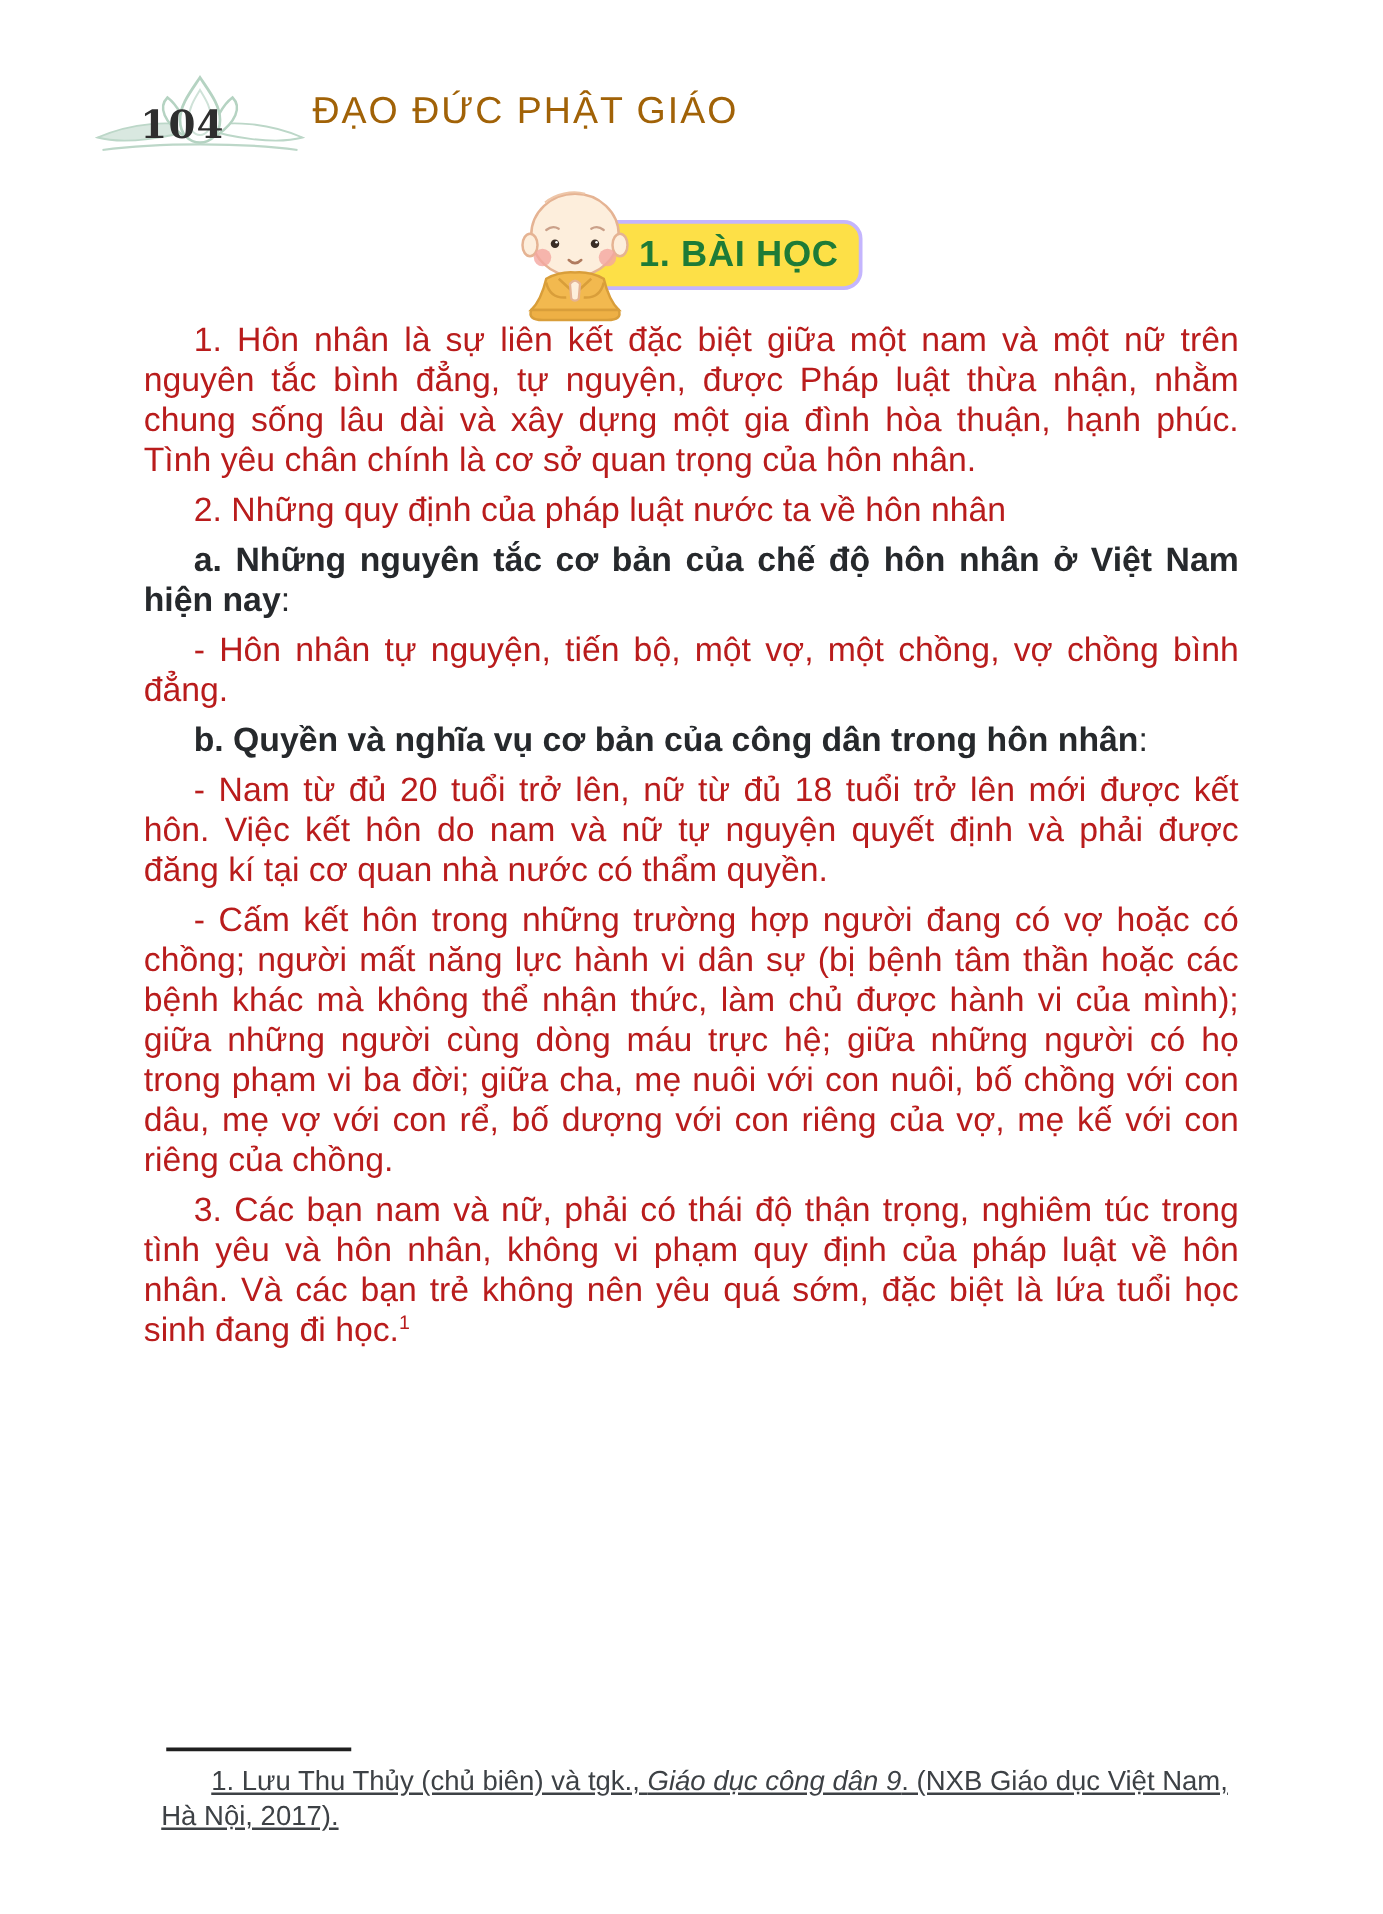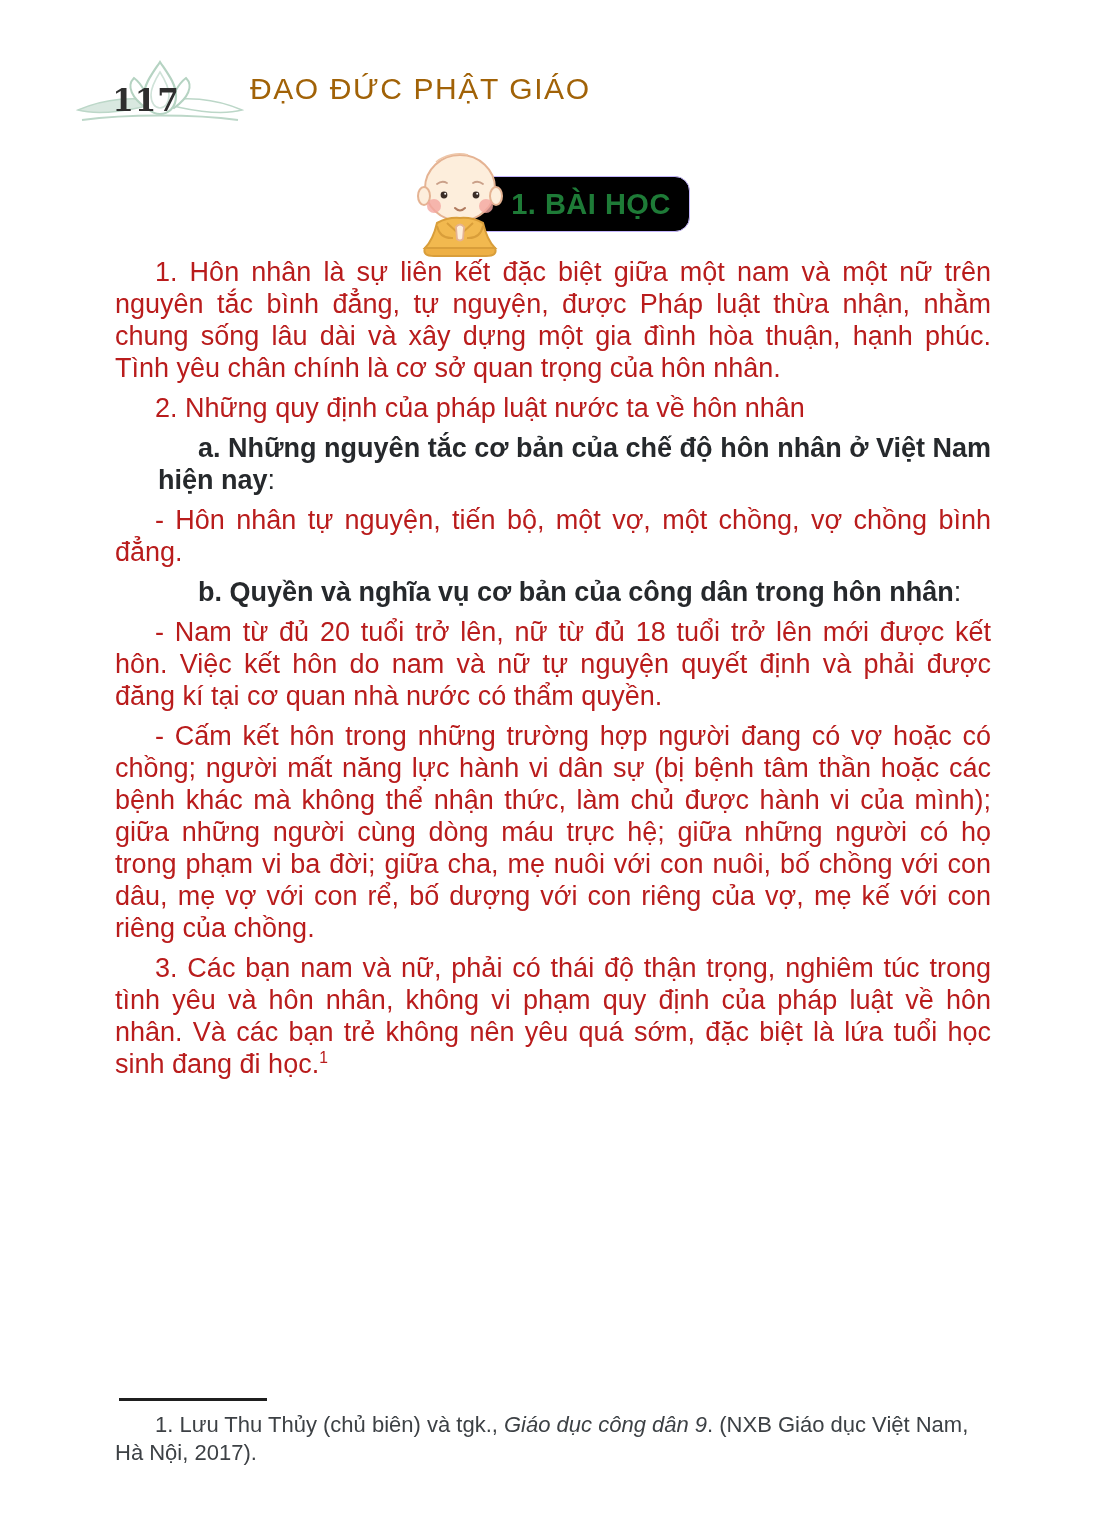--- a/index.html
+++ b/index.html
@@ -24,38 +24,38 @@
   .book-title {
     font-size:30px; color:#a16207; letter-spacing:1.6px;
     padding-bottom:24px; margin-left:6px; white-space:nowrap;
   }
 
   
   .badge-row { position:absolute; top:146px; left:406px; width:300px; height:112px; }
   .monk { position:absolute; left:0; top:0; width:110px; height:112px; z-index:2; }
   .badge-box {
     position:absolute; left:60px; top:30px; width:224px; height:56px;
-    background:#000000; border:1px solid #c4b5fd; border-radius:15px;
+    background:#fde047; border:3px solid #c4b5fd; border-radius:15px;
     display:flex; align-items:center; justify-content:center;
     padding-left:26px; z-index:1;
   }
   .badge-label { font-size:29px; font-weight:bold; color:#1e7b37; letter-spacing:0.5px; white-space:nowrap; }
 
   
   .content { position:absolute; top:256px; left:115px; width:876px; }
   .content p {
     font-size:27px; line-height:32px; color:#b91c1c;
     text-align:justify; text-indent:40px; margin:0 0 8px 0;
   }
-  .content p.heading { font-weight:bold; color:#26292c;margin-left:43px; }
+  .content p.heading { font-weight:bold; color:#26292c; }
   .content p.heading .colon { font-weight:normal; }
   .content sup { font-size:0.58em; line-height:0; vertical-align:super; }
 
   
-  .footnote { position:absolute; top:1398px; left:115px; width:880px; }
+  .footnote { position:absolute; top:1398px; left:129px; width:880px;text-decoration:underline; }
   .footnote-rule { width:148px; height:3px; background:#1f1f1f; margin:0 0 10px 4px; }
   .footnote-text { font-size:22px; line-height:28px; color:#3d4145; text-indent:40px; }
   .footnote-text i { font-style:italic; }
 </style>
 </head>
 <body>
 
 <div class="page">
 
   <header class="page-header">
@@ -66,21 +66,21 @@
         <path d="M166,52 C138,40 108,38 84,44 C108,52 144,58 166,52 Z" fill="#ffffff" stroke="#bcd7c8" stroke-width="1.5"></path>
 
         <path d="M70,50 C56,40 50,28 58,20 C66,26 72,38 74,48 Z" fill="#ffffff" stroke="#b5d3c2" stroke-width="2"></path>
         <path d="M98,50 C112,40 118,28 110,20 C102,26 96,38 94,48 Z" fill="#ffffff" stroke="#b5d3c2" stroke-width="2"></path>
 
         <path d="M84,4 C76,16 68,26 68,38 C68,50 76,56 84,56 C92,56 100,50 100,38 C100,26 92,16 84,4 Z" fill="#ffffff" stroke="#b5d3c2" stroke-width="2.2"></path>
         <path d="M84,14 C79,22 75,29 75,37 C75,45 79,50 84,50 C89,50 93,45 93,37 C93,29 89,22 84,14 Z" fill="#ffffff" stroke="#cfe2d8" stroke-width="1.6"></path>
 
         <path d="M6,62 C50,56 118,56 162,62" fill="none" stroke="#bcd7c8" stroke-width="1.8"></path>
       </svg>
-      <span class="page-num">117</span>
+      <span class="page-num">104</span>
     </div>
     <div class="book-title">ĐẠO ĐỨC PHẬT GIÁO</div>
   </header>
 
   <div class="badge-row">
     <svg class="monk" viewBox="0 0 110 112">
 
       <ellipse cx="54" cy="42" rx="35" ry="33" fill="#fdeedc" stroke="#e5b393" stroke-width="2"></ellipse>
       <path d="M30,16 C38,9 52,6 62,9" fill="none" stroke="#eec6a8" stroke-width="1.6"></path>
 

